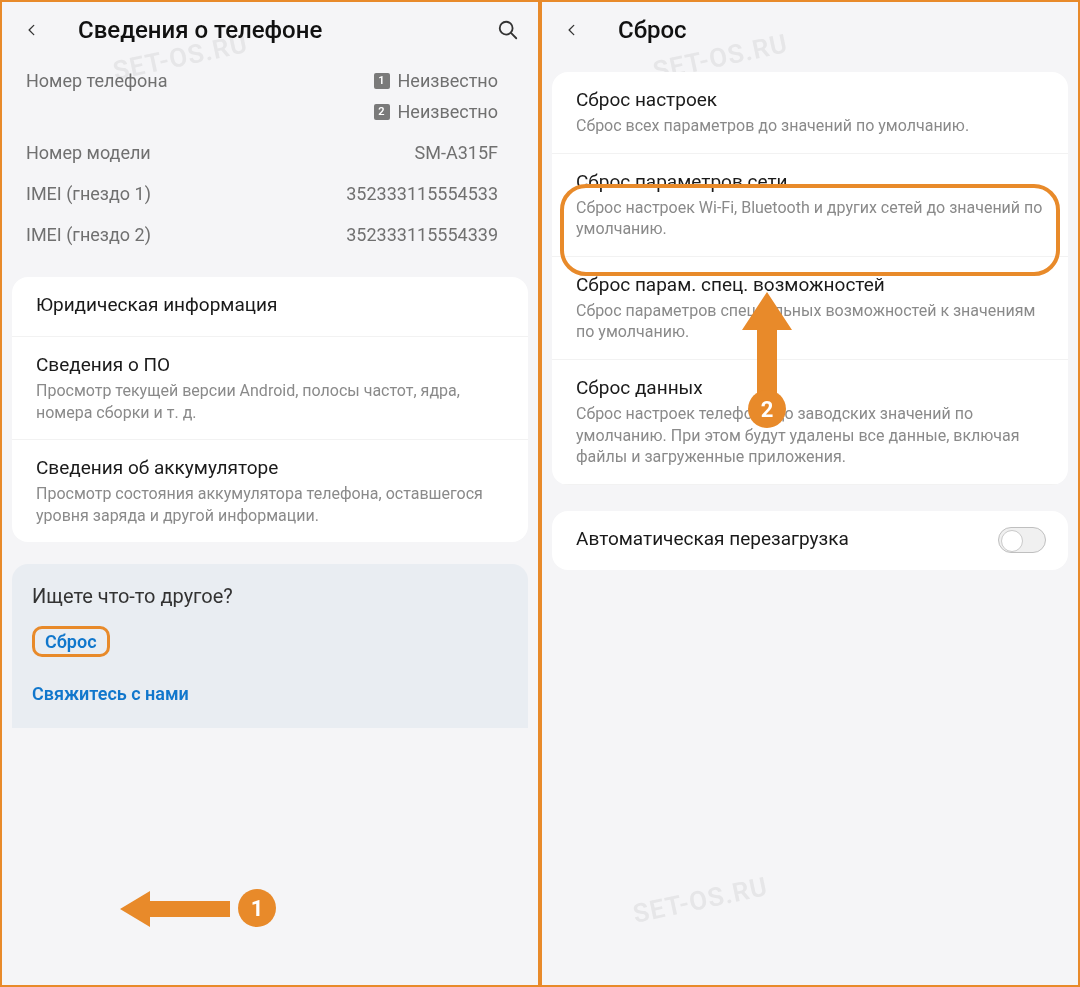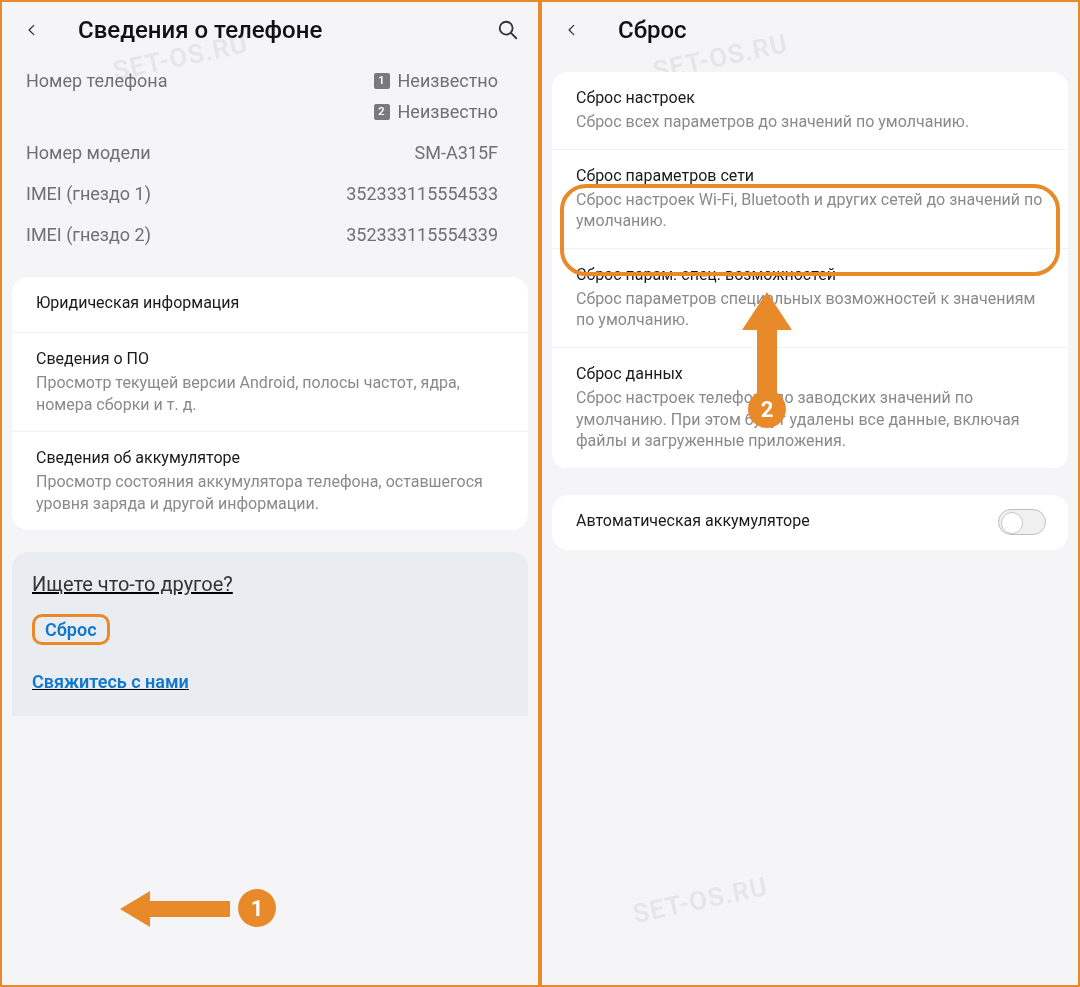--- a/index.html
+++ b/index.html
@@ -55,30 +55,29 @@
     background:#fff; border-radius: 16px; margin: 8px 10px;
     overflow:hidden;
   }
   .item {
     padding: 16px 24px;
     border-bottom: 1px solid rgba(0,0,0,0.05);
     cursor: pointer;
     position: relative;
   }
   .item:last-child { border-bottom:none; }
-  .item .t1 { font-size: 16px; color:#1a1a1a; margin-bottom: 4px; }
+  .item .t1 { font-size: 19px; color:#1a1a1a; margin-bottom: 4px; }
   .item .t2 { font-size: 16px; color:#8a8a8a; line-height: 1.35; }
 
   
   .other {
     margin: 14px 10px 0 10px;
     background:#e9edf2;
     border-radius: 16px 16px 0 0;
     padding: 20px 20px 24px 20px;
-    text-decoration: underline;
   }
   .other .q { font-size:20px; color:#333; margin-bottom:18px;}
   .link { color:#1177cc; font-size:18px; font-weight:600; display:block; margin-top:26px; }
   .reset-link-wrap { display:inline-block; border: 3px solid #e88a2a; border-radius: 10px; padding: 2px 10px; }
 
   
   .bignum {
     position:absolute; width:38px; height:38px; border-radius:50%;
     background:#e88a2a; color:#fff; font-size:22px; font-weight:700;
     display:flex; align-items:center; justify-content:center;
@@ -226,21 +225,21 @@
       <div class="item">
         <div class="t1">Сброс данных</div>
         <div class="t2">Сброс настроек телефона до заводских значений по умолчанию. При этом будут удалены все данные, включая файлы и загруженные приложения.</div>
       </div>
 
       <div class="highlight-ring" style="left:8px; right:8px; top:112px; height:92px;"></div>
     </div>
 
     <div class="card">
       <div class="item" style="padding-right:90px;">
-        <div class="t1">Автоматическая аккумуляторе</div>
+        <div class="t1">Автоматическая перезагрузка</div>
         <div class="toggle"></div>
       </div>
     </div>
 
     <div class="arrow-up" style="left:200px; top:290px;">
       <svg width="50" height="120" viewBox="0 0 50 120">
         <polygon points="25,0 50,38 35,38 35,120 15,120 15,38 0,38" fill="#e88a2a"></polygon>
       </svg>
     </div>
     <div class="bignum" style="left:206px; top:388px;">2</div>

